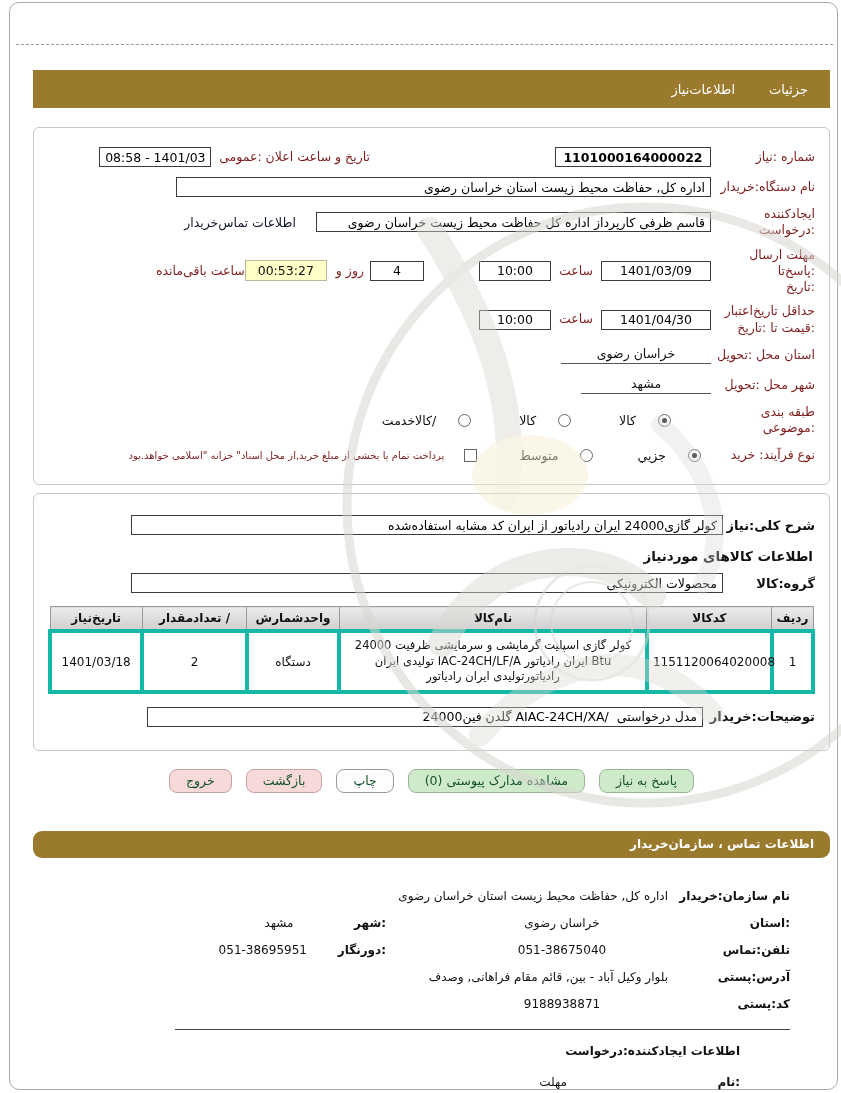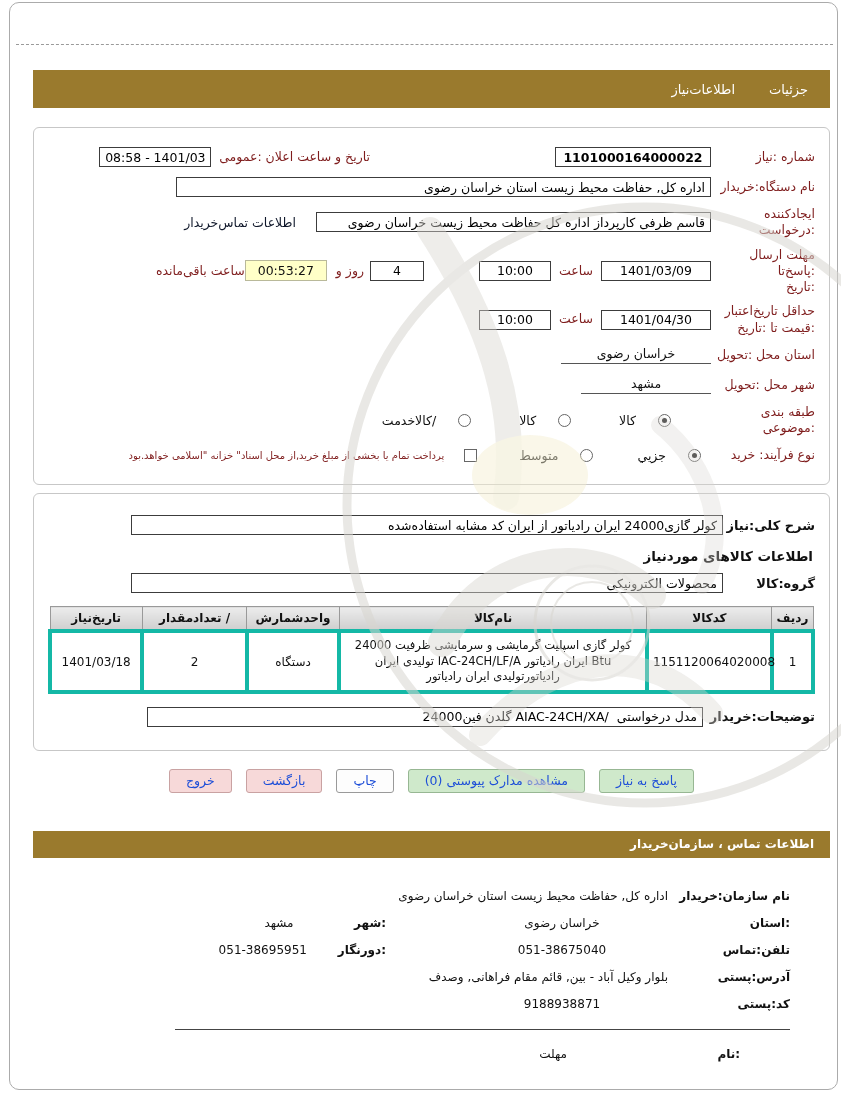--- a/index.html
+++ b/index.html
@@ -40,28 +40,28 @@
 
   .blbl { font-weight:bold; font-size:13px; flex-shrink:0; }
   .sheading { font-weight:bold; font-size:13.5px; margin:12px 2px 6px; }
 
   table { border-collapse:collapse; table-layout:fixed; width:100%; margin:12px 0 12px; font-size:12px; }
   th { background:linear-gradient(#ececec,#cfcfcf); border:1px solid #999; padding:4px 2px; font-weight:bold; }
   td { border:4px solid #14b8a6; padding:5px 4px; text-align:center; vertical-align:middle; }
   td.name { font-size:11.5px; line-height:1.35; }
 
   .btnrow { display:flex; justify-content:center; gap:14px; margin-top:18px; }
-  .btn { height:24px; border:1px solid #9a9a9a; border-radius:3px; font-size:12.5px;
-         padding:0 16px; font-family:inherit; cursor:pointer; color:#1d4ed8; }
+  .btn { height:24px; border:1px solid #9a9a9a; border-radius:8px; font-size:12.5px;
+         padding:0 16px; font-family:inherit; cursor:pointer; color:#14532d; }
   .btn-green { background:#cfe9cb; border-color:#97b793; }
   .btn-plain { background:#fdfdfd; }
   .btn-pink  { background:#f7d9d9; border-color:#c9a2a2; }
 
   .cheader { margin-top:38px; height:27px; background:#9a7a2d; color:#fff; font-weight:bold;
-             font-size:12px; display:flex; align-items:center; padding:0 16px; }
+             font-size:12px; display:flex; align-items:center; padding:0 16px;border-radius:9px; }
 
   .contact { padding:18px 40px 0; font-size:12px; }
   .crow { display:flex; align-items:center; margin:13px 0; }
   .clbl { font-weight:bold; width:122px; flex-shrink:0; text-align:right; }
   .cval { width:212px; text-align:center; white-space:nowrap; }
   .cval.wide { width:auto; min-width:212px; }
   .clbl2 { font-weight:bold; margin-right:70px; flex-shrink:0; }
   .cval2 { width:150px; text-align:center; }
   .ltrv { direction:ltr; unicode-bidi:embed; }
   .divider { border:0; border-top:1px solid #444; width:615px; margin:18px 0 10px; }
@@ -272,20 +272,21 @@
       <span class="cval wide">بلوار وکیل آباد - بین, قائم مقام فراهانی, وصدف</span>
     </div>
 
     <div class="crow">
       <span class="clbl">کد:پستی</span>
       <span class="cval ltrv">9188938871</span>
     </div>
 
     <hr class="divider">
 
+    <div class="creator-heading">اطلاعات  ایجادکننده:درخواست</div>
 
     <div class="creator">
       <div class="crow">
         <span class="clbl">:نام</span>
         <span class="cval">مهلت</span>
       </div>
 
     </div>
 
   </div>

